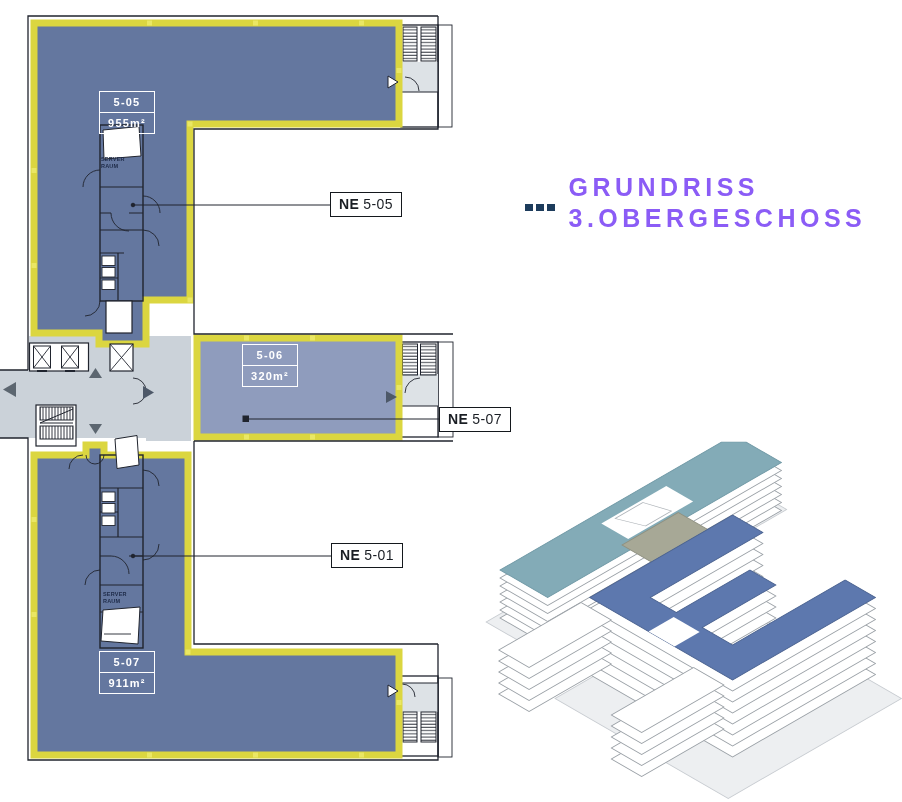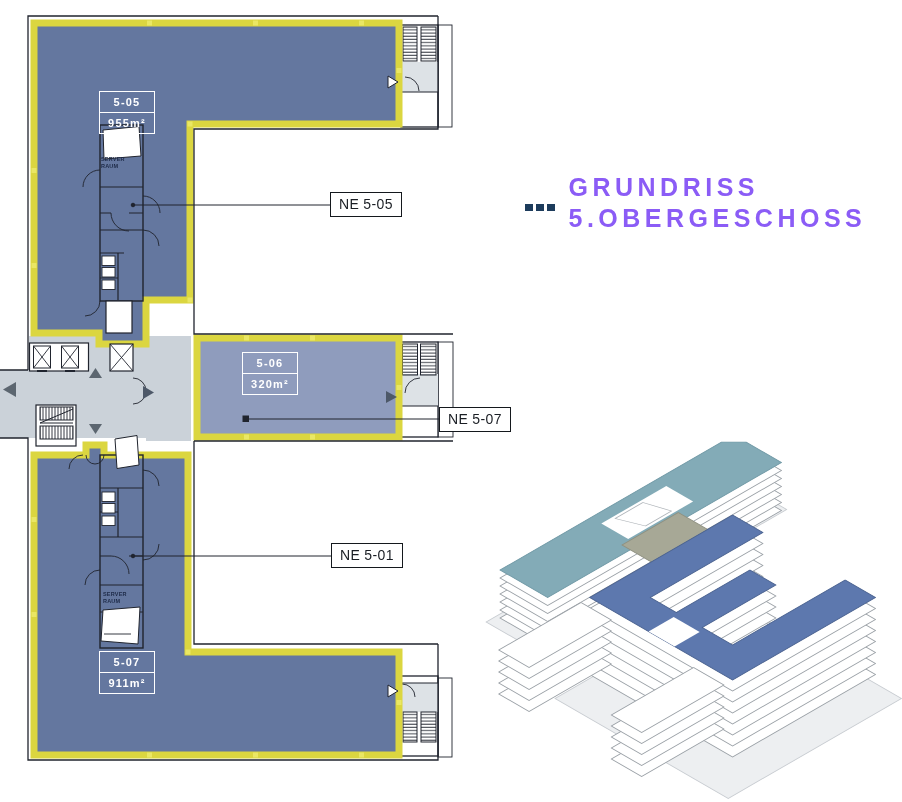--- a/index.html
+++ b/index.html
@@ -7,21 +7,21 @@
        font-family:"Liberation Sans",sans-serif}
   .abs{position:absolute}
   
   .unit-label{width:54px;border:1.5px solid #ffffff;color:#ffffff;text-align:center;
               font-size:11px;font-weight:bold;letter-spacing:1.2px;line-height:1}
   .unit-label .cell{padding:5px 0 4px}
   .unit-label .cell + .cell{border-top:1.5px solid #ffffff}
   
   .callout{border:1.6px solid #14181d;background:#ffffff;color:#1a1e24;
            font-size:14px;letter-spacing:.4px;padding:3px 8px 4px;white-space:nowrap}
-  .callout .pfx{font-weight:normal;margin-right:4px}
+  .callout .pfx{font-weight:bold;margin-right:4px}
   
   .server-label{width:32px;font-size:5.5px;font-weight:bold;color:#1d2a47;
                 letter-spacing:.2px;line-height:1.25}
   
   .title-block{display:flex;align-items:center;gap:14px;color:#8b5cf6}
   .title-sq{display:flex;gap:3.5px;margin-top:9px}
   .title-sq span{width:7.5px;height:7.5px;background:#1d3c5c;display:block}
   .title-text{font-size:25px;font-weight:bold;letter-spacing:4.5px;line-height:31px}
 </style>
 </head>
@@ -175,21 +175,21 @@
     <polygon points="386,391 397,397 386,403" fill="#4d5868"></polygon>
     <polygon points="388,76 398,82 388,88" fill="#fdfdfd" stroke="#20242e" stroke-width="1"></polygon>
     <polygon points="388,685 398,691 388,697" fill="#fdfdfd" stroke="#20242e" stroke-width="1"></polygon>
   </g>
 </svg>
 
 <div class="abs unit-label" style="left:99px;top:91px">
   <div class="cell">5-05</div>
   <div class="cell">955m²</div>
 </div>
-<div class="abs unit-label" style="left:242px;top:352px">
+<div class="abs unit-label" style="left:242px;top:344px">
   <div class="cell">5-06</div>
   <div class="cell">320m²</div>
 </div>
 <div class="abs unit-label" style="left:99px;top:651px">
   <div class="cell">5-07</div>
   <div class="cell">911m²</div>
 </div>
 
 <div class="abs server-label" style="left:101px;top:156px">
   <div>SERVER</div>
@@ -211,21 +211,21 @@
 </div>
 
 <div class="abs title-block" style="left:525px;top:172px">
   <div class="title-sq">
       <span></span>
       <span></span>
       <span></span>
     </div>
   <div class="title-text">
     <div>GRUNDRISS</div>
-    <div>5.OBERGESCHOSS</div>
+    <div>3.OBERGESCHOSS</div>
   </div>
 </div>
 
 <svg id="iso-svg" class="abs" style="left:470px;top:430px" width="432" height="372" viewBox="0 0 432 372">
     <path d="M-8,8 L53,8 L53,-278 L-8,-278 Z" transform="translate(30,192) matrix(0.866,0.5,-0.866,0.5,0,0)" fill="#edeff1" stroke="#c8ccd1" stroke-width="1" stroke-linejoin="round"></path>
     <path d="M-15,-140 L185,-140 L185,60 L-15,60 Z" transform="translate(150,246) matrix(0.866,0.5,-0.866,0.5,0,0)" fill="#edeff1" stroke="#c8ccd1" stroke-width="1" stroke-linejoin="round"></path>
     <path d="M150,95 C185,68 230,66 258,88" fill="none" stroke="#b5bac0" stroke-width="1"></path>
     <path d="M160,105 C190,82 228,80 252,98" fill="none" stroke="#b5bac0" stroke-width="1"></path>
     <path d="M0,0 L55,0 L55,-270 L14,-270 L0,-256 Z" transform="translate(30,188) matrix(0.866,0.5,-0.866,0.5,0,0)" fill="#ffffff" stroke="#9aa0a6" stroke-width="1" stroke-linejoin="round"></path>
     <path d="M0,0 L55,0 L55,-270 L14,-270 L0,-256 Z" transform="translate(30,180) matrix(0.866,0.5,-0.866,0.5,0,0)" fill="#ffffff" stroke="#9aa0a6" stroke-width="1" stroke-linejoin="round"></path>

